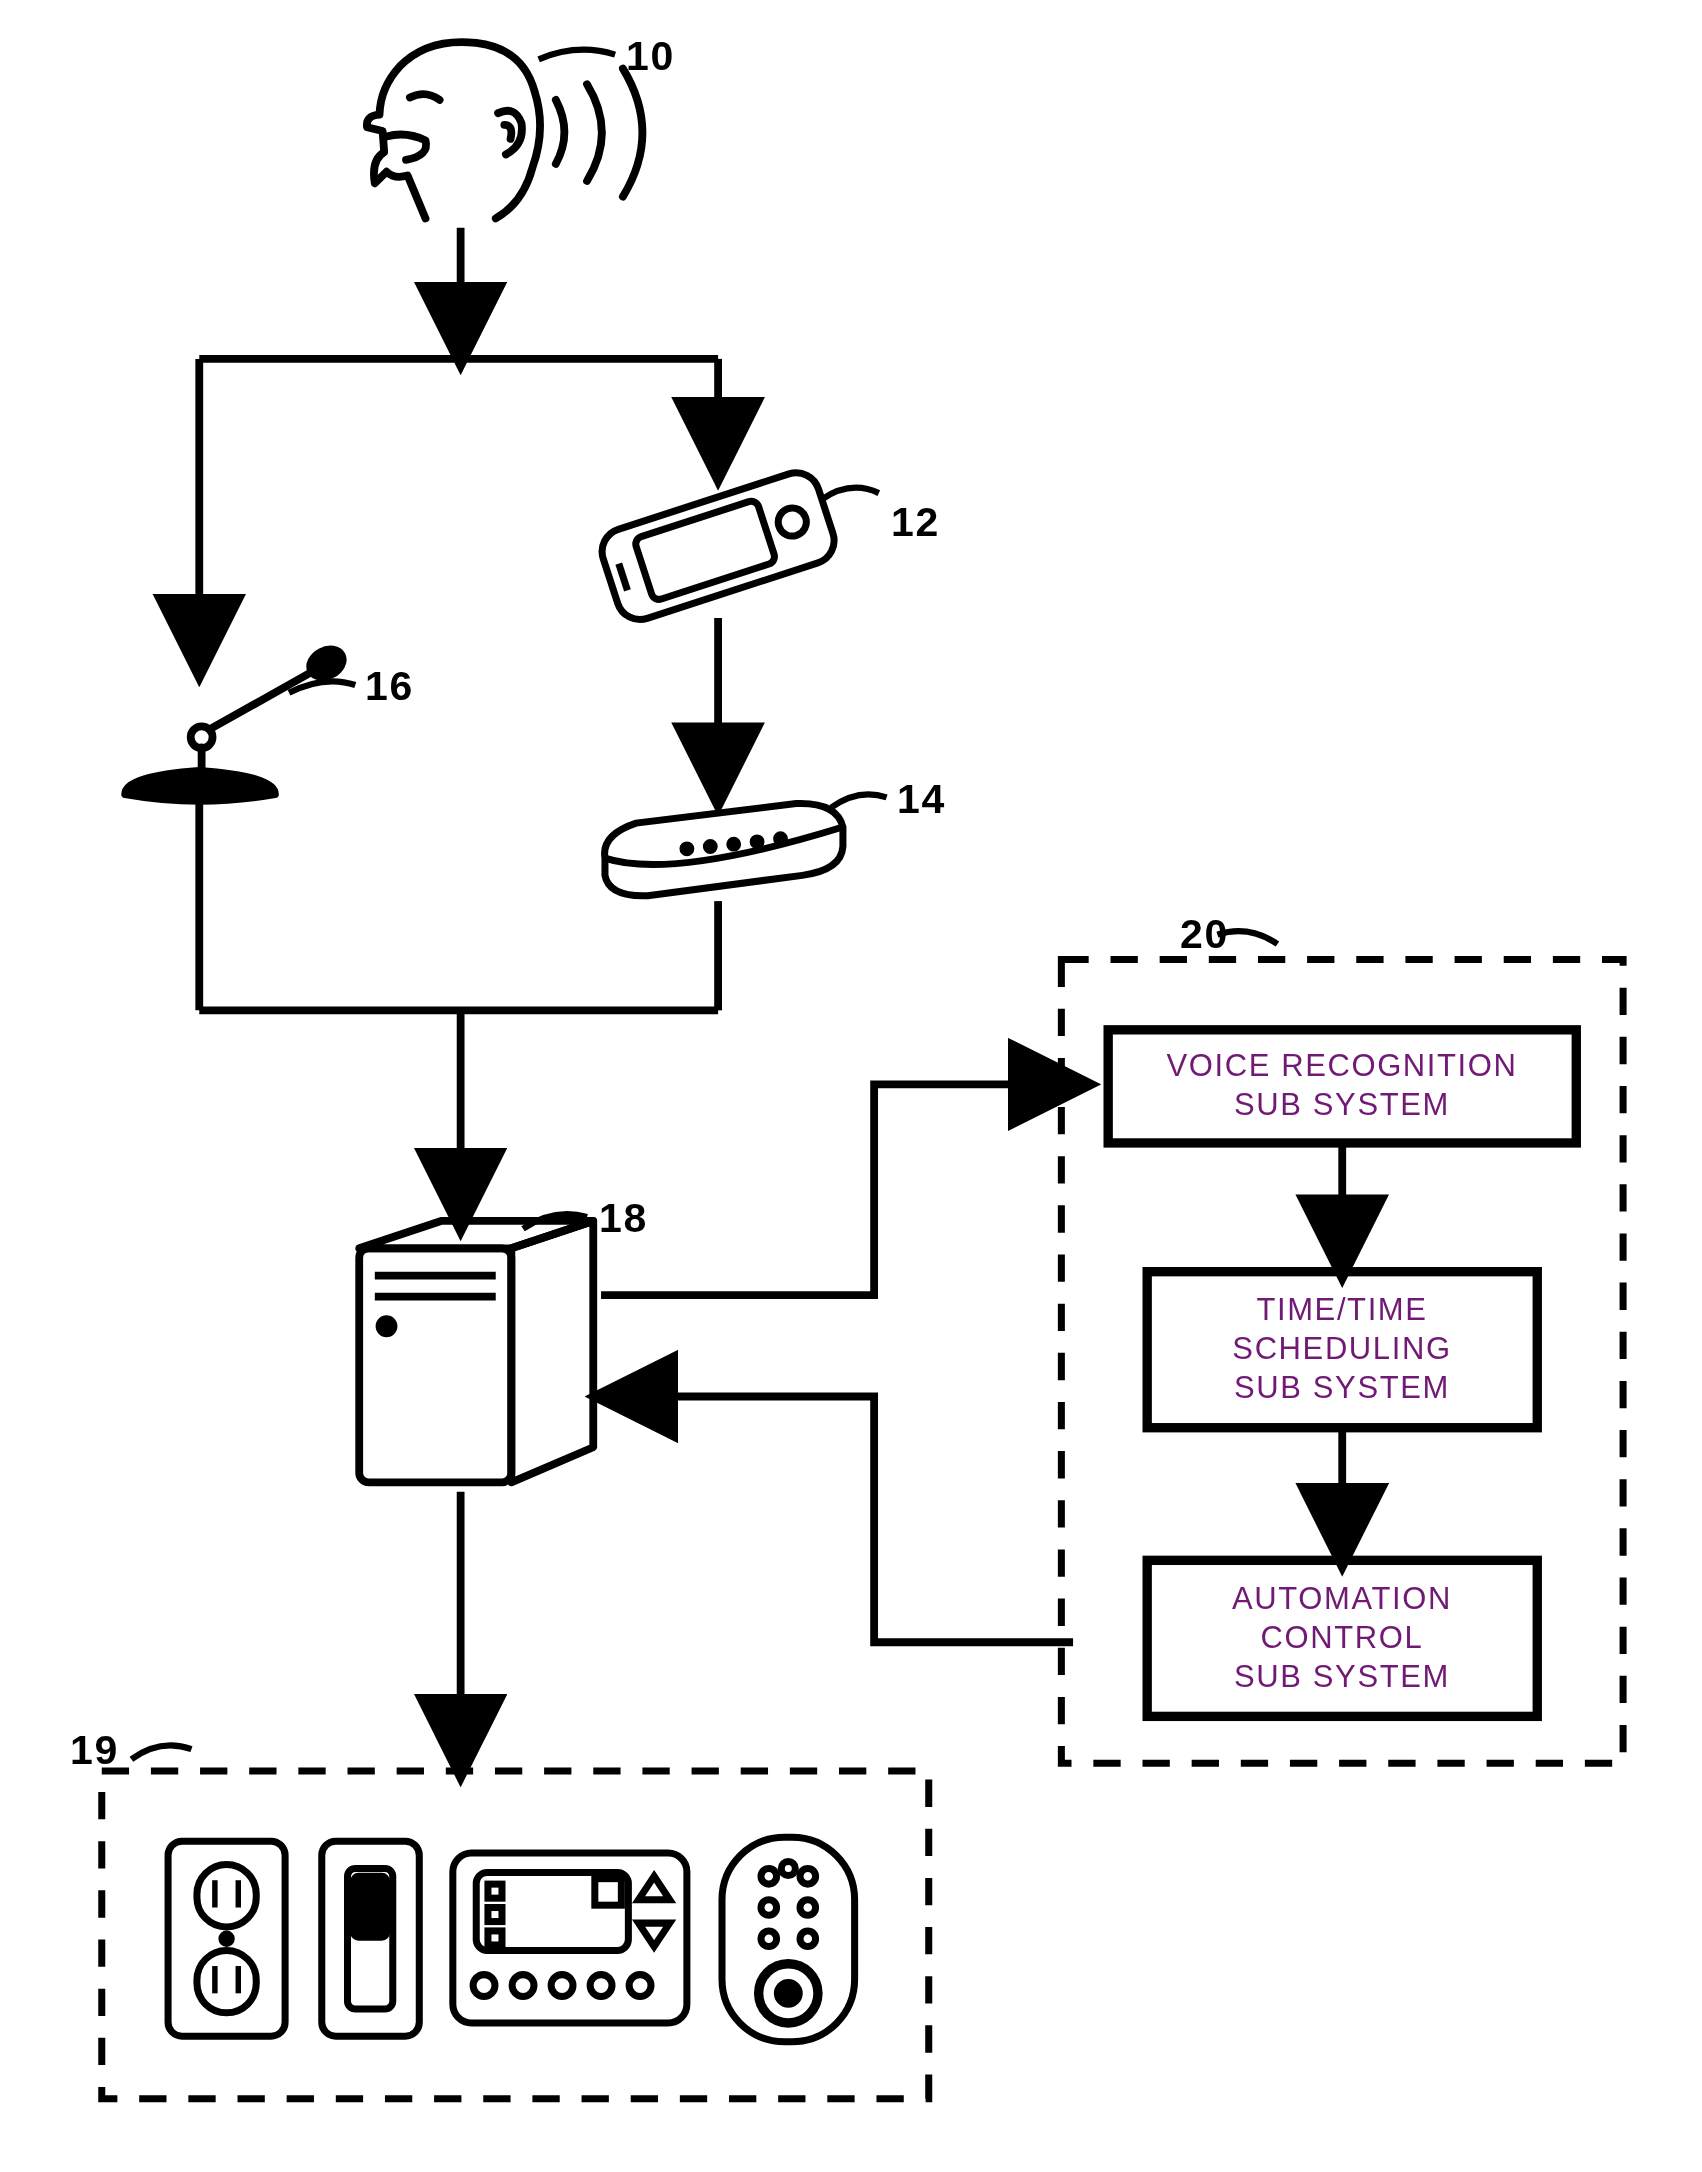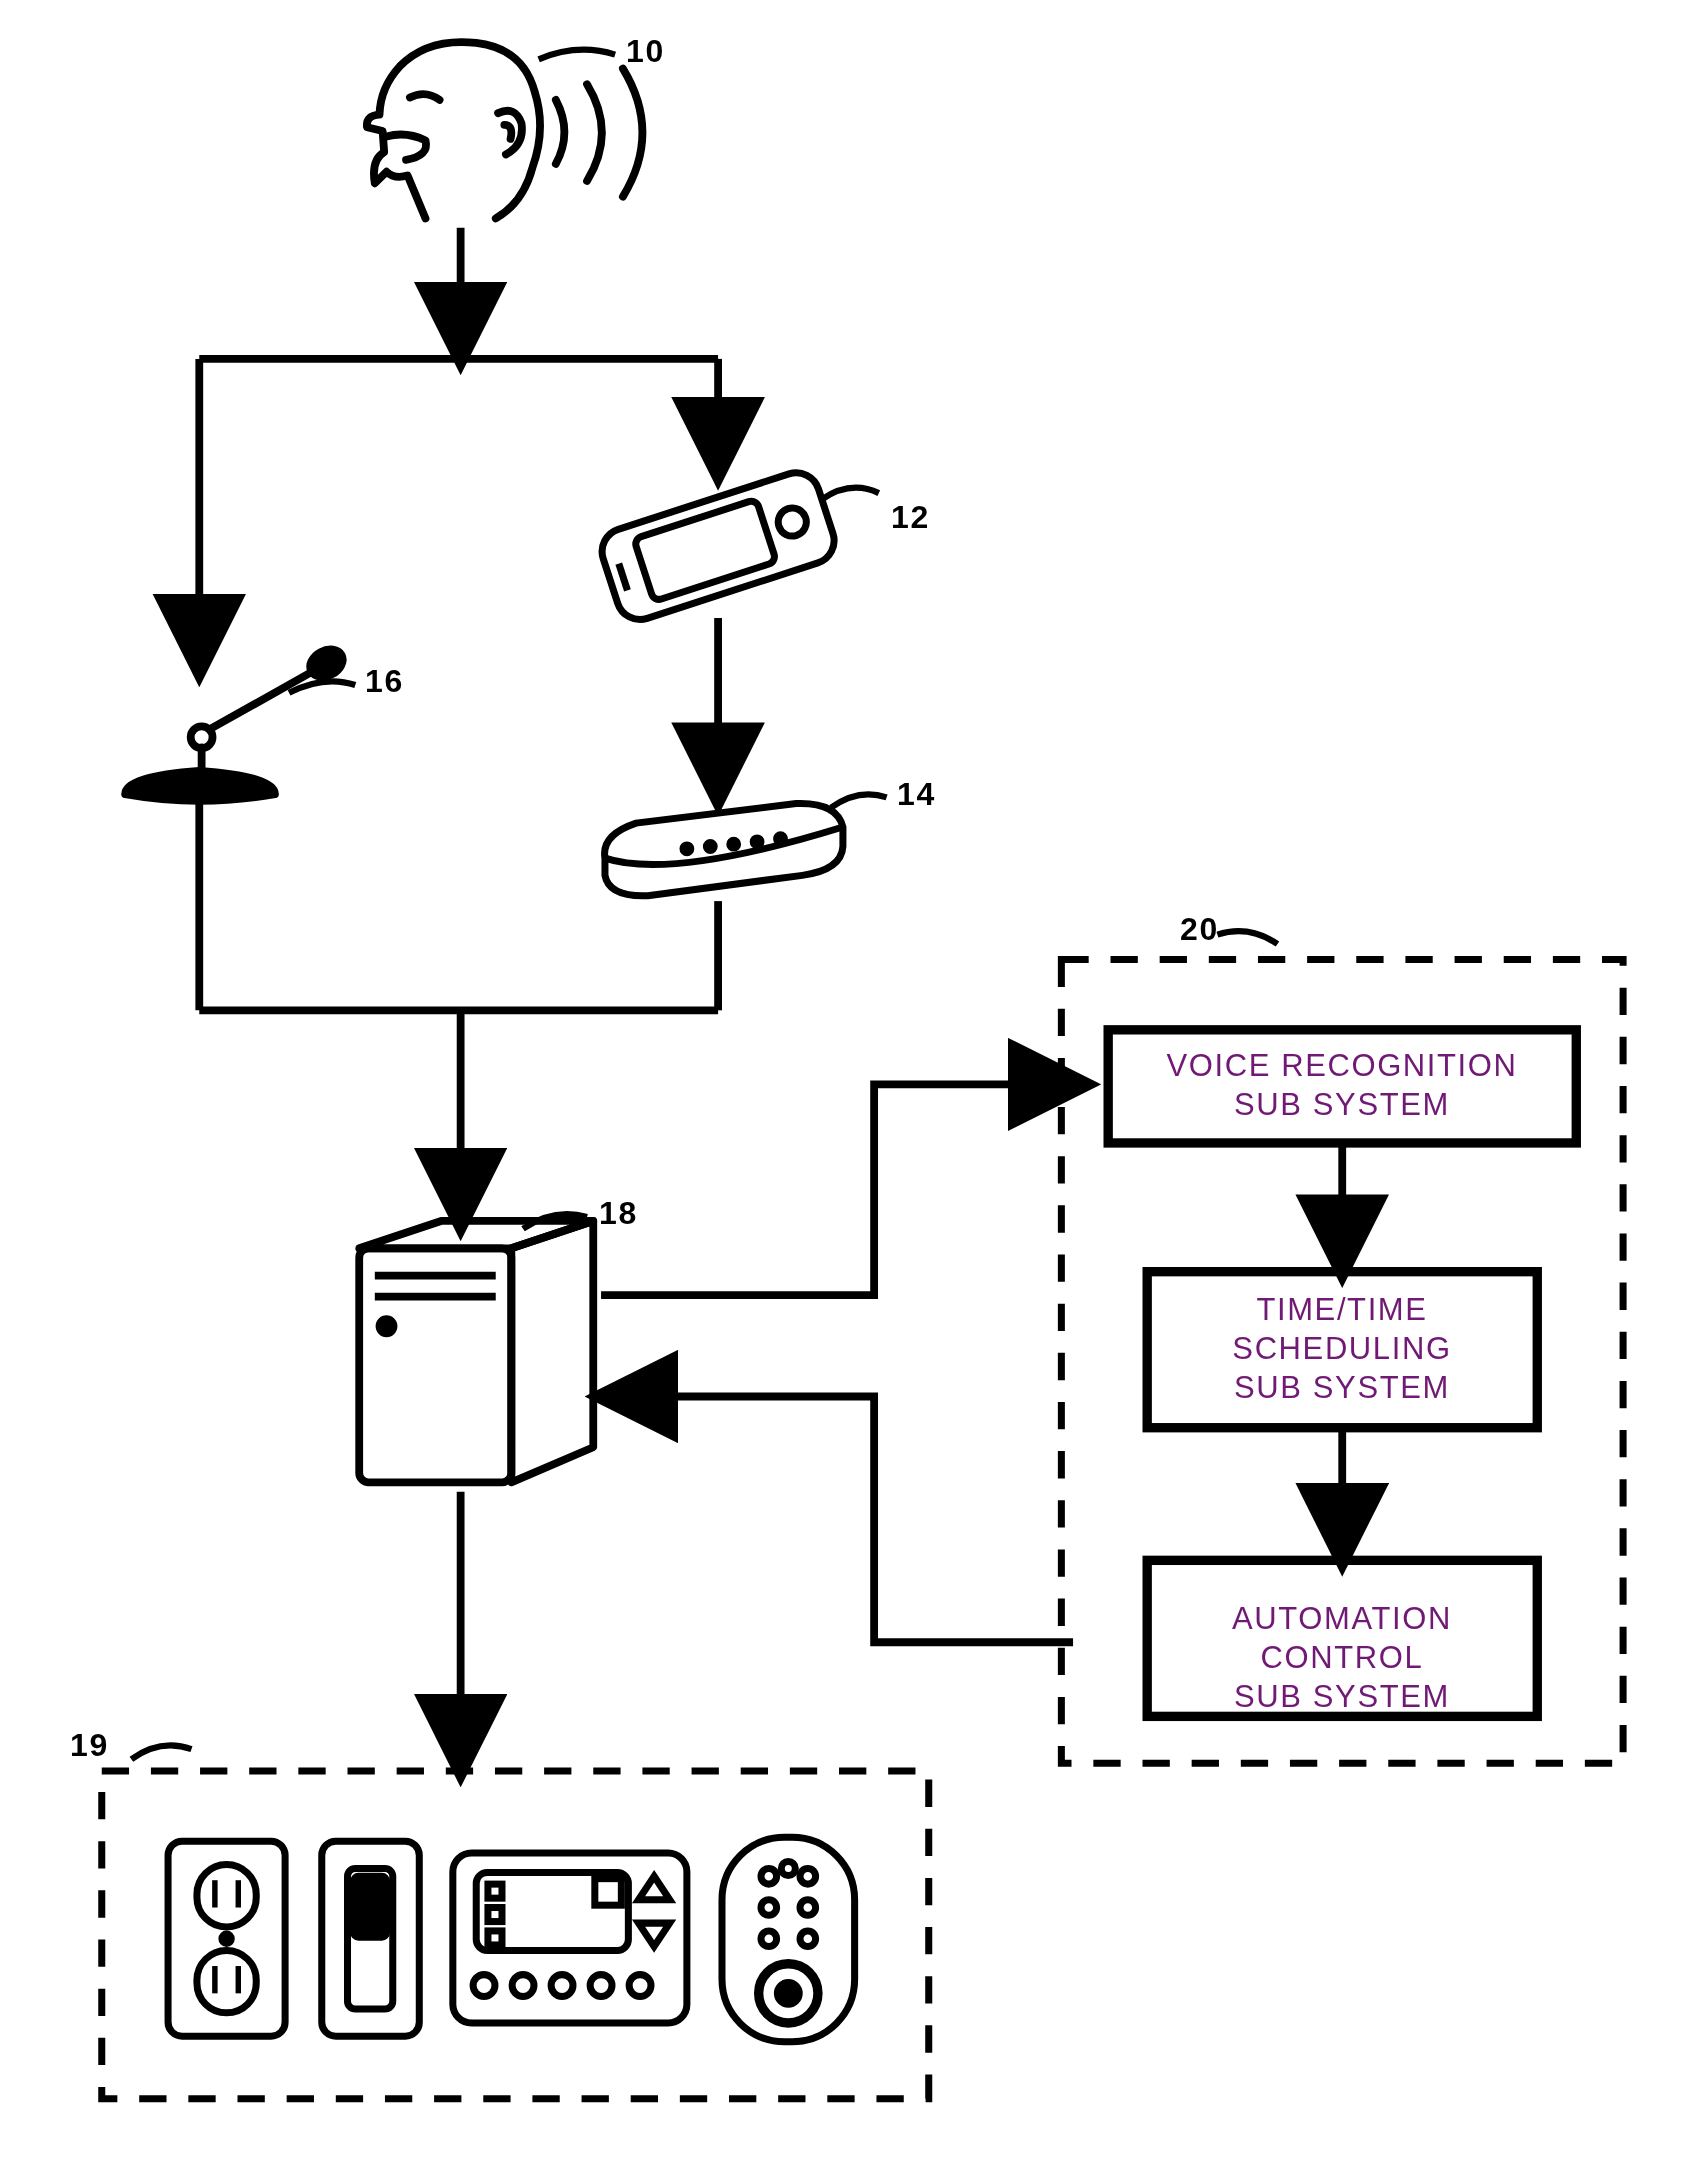--- a/index.html
+++ b/index.html
@@ -1,18 +1,18 @@
 <!DOCTYPE html>
 <html style="font-size:12.5px"><head>
 <meta charset="utf-8">
 <style>
   html, body { margin:0; padding:0; background:#fff; }
   body { font-family: "Comic Sans MS", "Chalkboard SE", cursive, Arial, sans-serif; }
   .canvas { position:relative; width:1703px; height:2172px; background:#fff; }
-  .label { position:absolute; font-weight:bold; font-size:32px; letter-spacing:1.6px; color:#000; white-space:nowrap; }
+  .label { position:absolute; font-weight:bold; font-size:41px; letter-spacing:1.6px; color:#000; white-space:nowrap; }
   .box-label { position:absolute; text-align:center; font-family: Arial, Helvetica, sans-serif; font-size:31px; font-weight:normal; letter-spacing:1.6px; color:#701a75; line-height:1.25; }
 </style>
 </head>
 <body>
 
 <div class="canvas">
 
 <svg viewBox="0 0 2182 2784" width="1703" height="2172" style="position:absolute;left:0;top:0;">
   <defs>
     <marker id="arrow" viewBox="0 0 20 20" refX="14" refY="10" markerWidth="12" markerHeight="12" orient="auto-start-reverse">
@@ -225,20 +225,20 @@
   <span>VOICE RECOGNITION</span><br>
   <span>SUB SYSTEM</span>
 </div>
 
 <div class="box-label" style="left:1147px; top:1291px; width:390px;">
   <span>TIME/TIME</span><br>
   <span>SCHEDULING</span><br>
   <span>SUB SYSTEM</span>
 </div>
 
-<div class="box-label" style="left:1147px; top:1580px; width:390px;margin-top:20px;">
+<div class="box-label" style="left:1147px; top:1580px; width:390px;">
   <span>AUTOMATION</span><br>
   <span>CONTROL</span><br>
   <span>SUB SYSTEM</span>
 </div>
 
 </div>
 
 
 </body></html>

